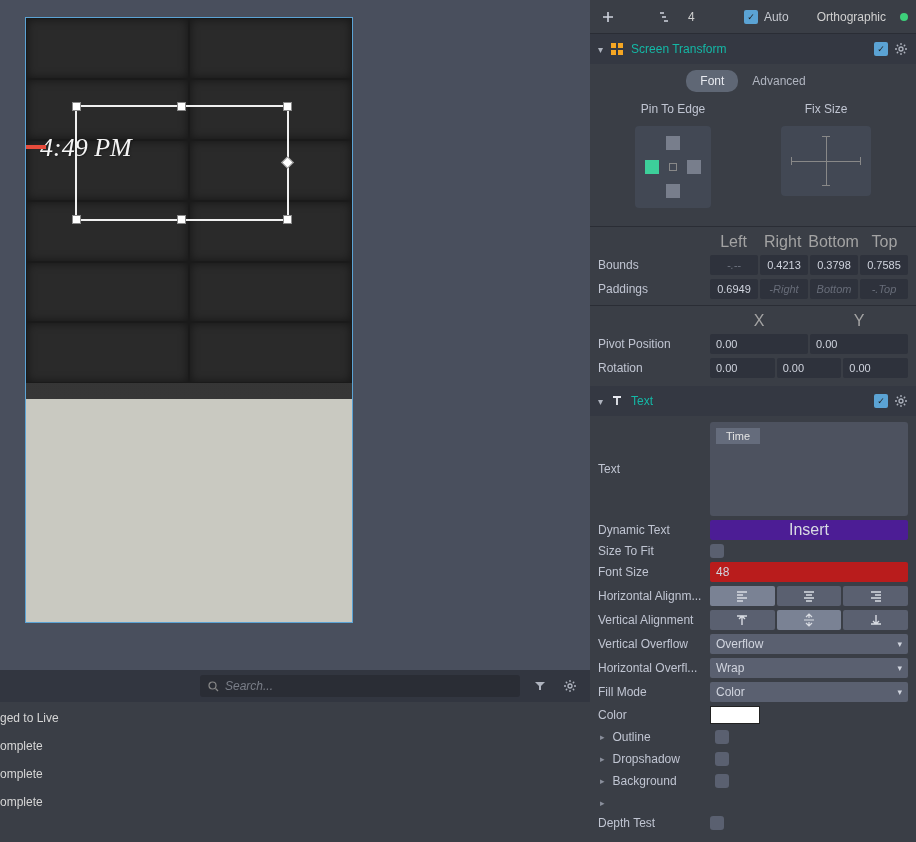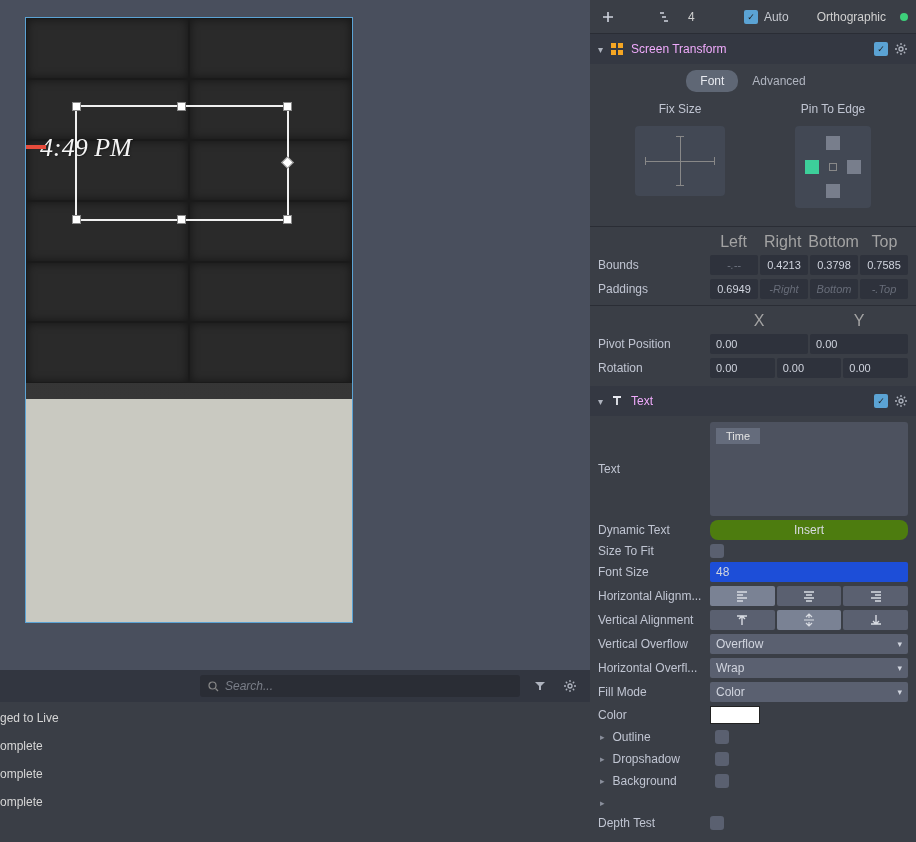--- a/index.html
+++ b/index.html
@@ -37,21 +37,21 @@
 .insp-toprow { display: flex; align-items: center; height: 34px; padding: 0 8px; gap: 8px; border-bottom: 1px solid #2a2d35; }
 .tool-btn { width: 20px; height: 20px; display: flex; align-items: center; justify-content: center; color: #bfc5d0; cursor: pointer; }
 .level-num { color: #d0d0d0; margin-left: 4px; }
 .auto-group { display: flex; align-items: center; gap: 6px; margin-left: auto; margin-right: 20px;}
 .proj-label { color: #d0d0d0; margin-right: 6px; }
 .status-dot { width: 8px; height: 8px; border-radius: 50%; background: #3dcf7a; }
 
 .comp-header { display: flex; align-items: center; height: 30px; padding: 0 8px; background: #343842; gap: 6px; }
 .chev { color: #aeb3be; font-size: 10px;}
 .comp-icon { width: 16px; height: 16px; display: flex; align-items: center; justify-content: center; color: #f5a623; }
-.comp-title { flex: 1; color: #f0abfc; }
+.comp-title { flex: 1; color: #14b8a6; }
 .comp-check { width: 14px; height: 14px; border-radius: 2px; background: #5ba3d4; display: flex; align-items: center; justify-content: center; font-size: 9px; color: #222; }
 .gear { color: #9fa5b1; cursor: pointer; }
 
 .mode-tabs { display: flex; justify-content: center; padding: 6px 0 10px 0; gap: 0; }
 .mode-tab { padding: 4px 14px; color: #b0b5c0; cursor: pointer; font-size: 12px; }
 .mode-tab.active { background: #5f6775; border-radius: 10px; color: #e8eaf0; }
 
 .transform-section { display: flex; justify-content: space-around; padding: 0 10px 14px 10px; }
 .tr-group { text-align: center; }
 .tr-label { color: #c0c5d2; font-size: 12px; margin-bottom: 10px; }
@@ -78,23 +78,23 @@
 .num-input.dim { color: #676c78; font-style: italic;}
 .xy-headers { display: grid; grid-template-columns: 110px 1fr 1fr; gap: 2px; padding: 2px 8px; }
 .xy-row { display: grid; grid-template-columns: 110px 1fr 1fr; gap: 2px; padding: 2px 8px; align-items: center;}
 .rot-row { display: grid; grid-template-columns: 110px 1fr 1fr 1fr; gap: 2px; padding: 2px 8px; align-items: center;}
 
 .text-area-row { display: grid; grid-template-columns: 110px 1fr; gap: 2px; padding: 6px 8px 2px 8px; align-items: flex-start;}
 .text-content { height: 94px; background: #4d525f; border-radius: 3px; padding: 6px; }
 .token-chip { display: inline-block; padding: 2px 10px; background: #656c7c; color: #e4e4e4; border-radius: 0; font-size: 11px; }
 
 .prop-row { display: grid; grid-template-columns: 110px 1fr; gap: 2px; padding: 2px 8px; align-items: center;}
-.full-btn { height: 20px; background: #4d7c0f; border: none; color: #d8dbe2; font-size: 12px; border-radius: 8px; cursor: pointer; text-align: center; display: flex; align-items: center; justify-content: center;}
+.full-btn { height: 20px; background: #4c1d95; border: none; color: #d8dbe2; font-size: 16px; border-radius: 2px; cursor: pointer; text-align: center; display: flex; align-items: center; justify-content: center;}
 .checkbox { width: 14px; height: 14px; border-radius: 3px; background: #5a6070; cursor: pointer; }
-.text-input { height: 20px; background: #1d4ed8; border: none; color: #d0d4de; font-size: 12px; padding: 0 6px; border-radius: 2px;}
+.text-input { height: 20px; background: #b91c1c; border: none; color: #d0d4de; font-size: 12px; padding: 0 6px; border-radius: 2px;}
 .font-input { height: 20px; background: #2e323c; border: none; color: #d0d4de; font-size: 12px; padding: 0 6px; border-radius: 2px; display: flex; align-items: center; gap: 6px;}
 .font-icon { color: #3591d4; font-weight: bold; font-style: italic; font-size: 11px;}
 .font-icon2 { color: #d4354f; font-size: 9px; }
 
 .align-group { display: flex; gap: 2px; }
 .align-btn { flex: 1; height: 20px; background: #5a6070; display: flex; align-items: center; justify-content: center; cursor: pointer; border-radius: 2px;}
 .align-btn.active { background: #7a8294; }
 .select-box { height: 20px; background: #5a6070; border: none; color: #d0d4de; font-size: 12px; padding: 0 6px; border-radius: 2px; display: flex; align-items: center; justify-content: space-between;}
 .color-swatch { width: 50px; height: 18px; background: #ffffff; border: 1px solid #222; cursor: pointer;}
 
@@ -211,44 +211,44 @@
     </span>
   </div>
 
   <div class="mode-tabs">
     <div class="mode-tab active">Font</div>
     <div class="mode-tab">Advanced</div>
   </div>
 
   <div class="transform-section">
     <div class="tr-group">
-      <div class="tr-label">Fix Size</div>
-      <div class="fixsize">
-        <div class="fx-tick fx-l"></div>
-          <div class="fx-tick fx-r"></div>
-        <div class="fx-tick fx-t"></div>
-          <div class="fx-tick fx-b"></div>
-      </div>
-    </div>
-    <div class="tr-group">
       <div class="tr-label">Pin To Edge</div>
       <div class="pin-grid">
         <div class="pin-row">
             <div class="pin-sq"></div>
           </div>
         <div class="pin-row">
           <div class="pin-sq on"></div>
           <div class="pin-center"></div>
           <div class="pin-sq"></div>
         </div>
         <div class="pin-row">
             <div class="pin-sq"></div>
           </div>
       </div>
     </div>
+    <div class="tr-group">
+      <div class="tr-label">Fix Size</div>
+      <div class="fixsize">
+        <div class="fx-tick fx-l"></div>
+          <div class="fx-tick fx-r"></div>
+        <div class="fx-tick fx-t"></div>
+          <div class="fx-tick fx-b"></div>
+      </div>
+    </div>
   </div>
 
   <div class="insp-divider"></div>
 
   <div class="col-headers">
     <div></div>
     <div class="col-h">Left</div>
     <div class="col-h">Right</div>
     <div class="col-h">Bottom</div>
     <div class="col-h">Top</div>

